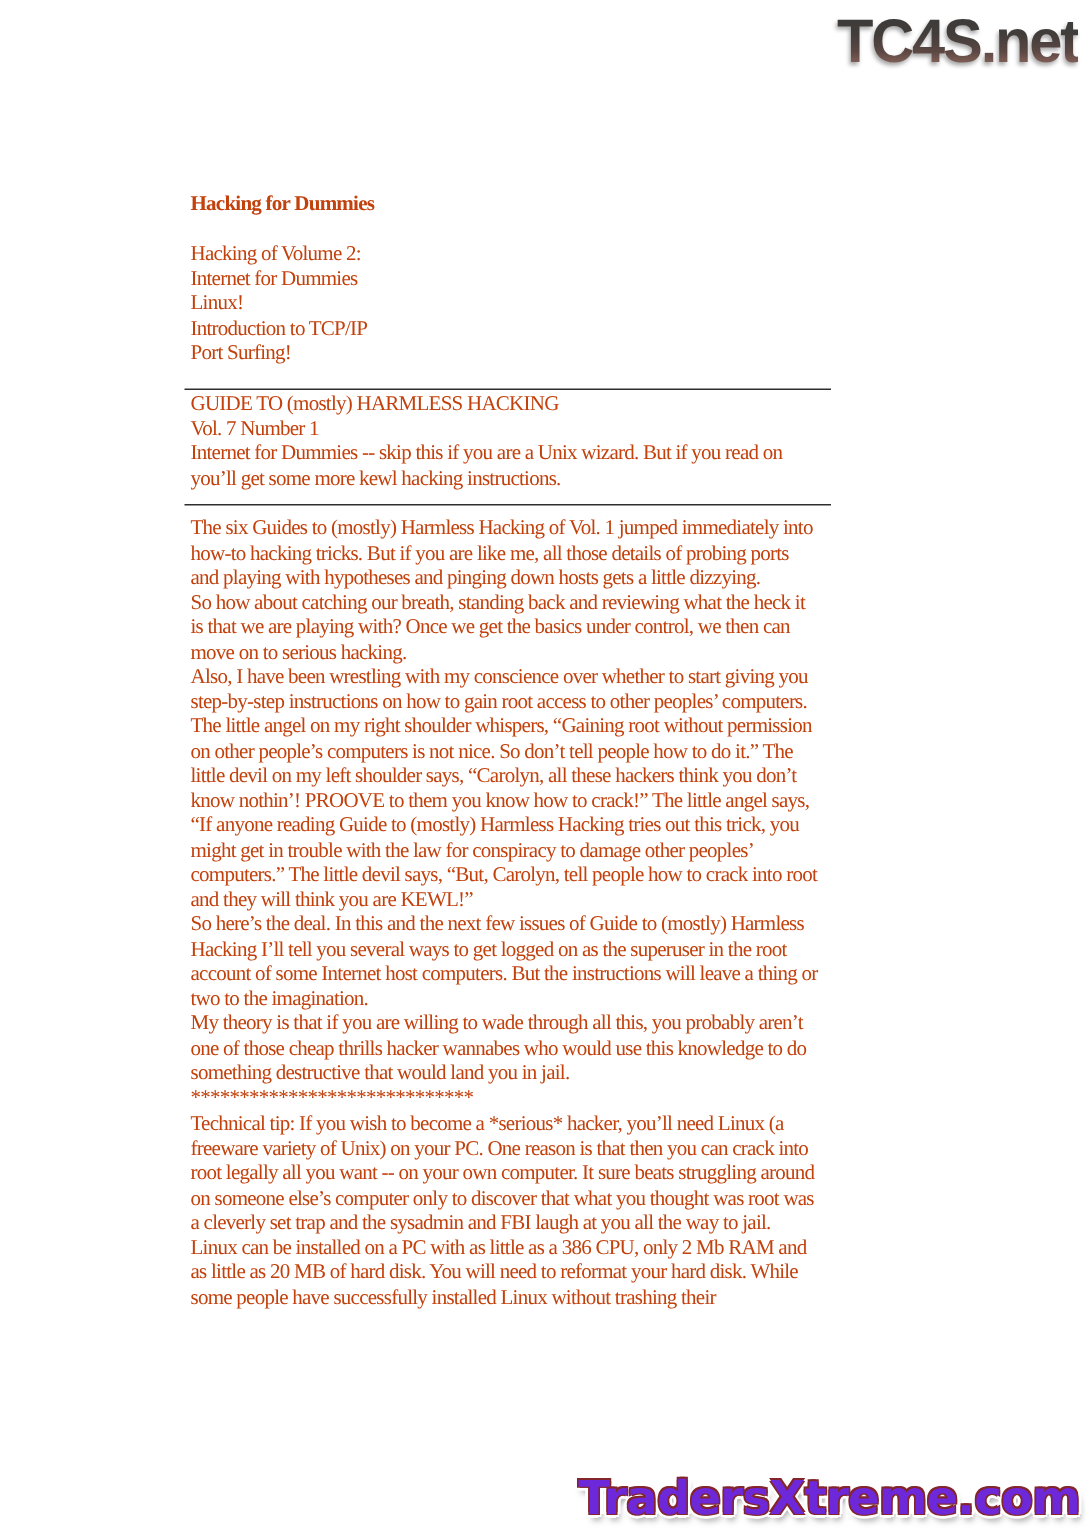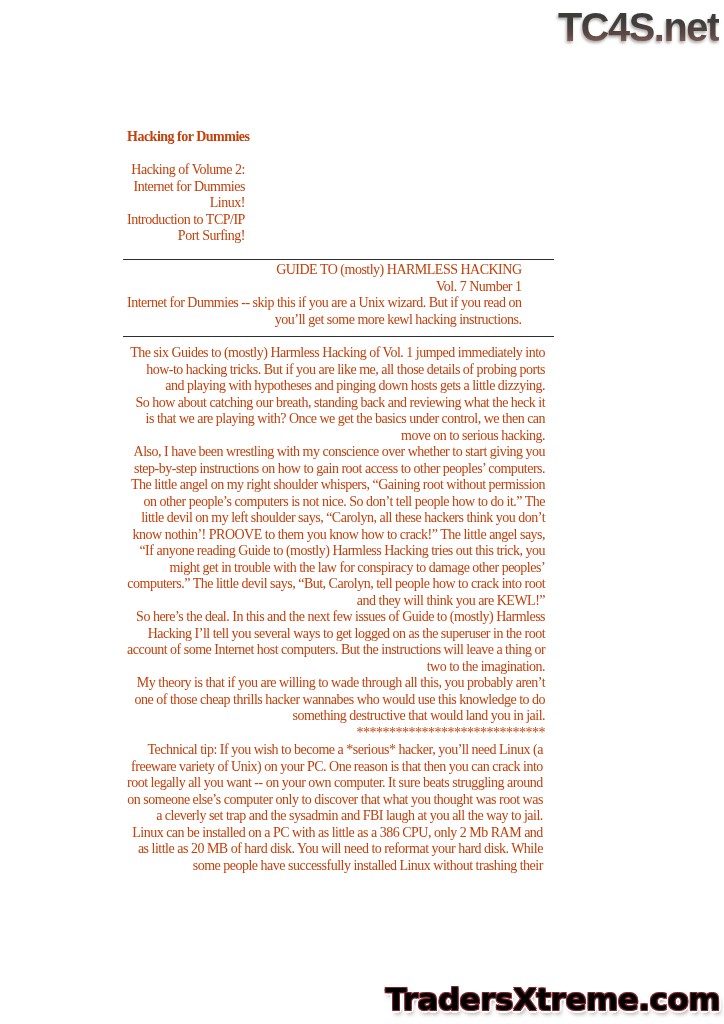--- a/index.html
+++ b/index.html
@@ -1,20 +1,20 @@
 <!DOCTYPE html>
 <html><head>
 <meta charset="utf-8">
 <style>
   html,body{margin:0;padding:0;}
   body{
     width:724px;height:1024px;background:#ffffff;position:relative;
     font-family:"Liberation Serif", serif;overflow:hidden;
   }
-  .page{position:absolute;inset:0;background:#fff;text-align:right;}
+  .page{position:absolute;inset:0;background:#fff;}
 
   
   .tc4s{
     position:absolute;top:4px;right:5px;
     font-family:"Liberation Sans", sans-serif;
     font-weight:bold;font-size:41px;letter-spacing:-1.5px;
     background:linear-gradient(180deg,#3a3a38 0%,#413d3b 40%,#5c4843 65%,#8a655c 85%,#a8897e 100%);
     -webkit-background-clip:text;background-clip:text;color:transparent;
     filter:drop-shadow(-1px 2px 1.5px rgba(0,0,0,0.35));
     transform:scaleX(0.97);transform-origin:right top;
@@ -46,21 +46,21 @@
       -3px 0 0 #ffffff, 3px 0 0 #ffffff, 0 -3px 0 #ffffff, 0 3px 0 #ffffff,
       -2px -2px 0 #ffffff, 2px -2px 0 #ffffff, -2px 2px 0 #ffffff, 2px 2px 0 #ffffff,
       2px 6px 7px rgba(70,70,70,0.55);
   }
 
   
   .traders{
     position:absolute;top:981px;right:4px;
     font-family:"DejaVu Sans", sans-serif;font-weight:bold;
     font-size:31px;letter-spacing:-0.5px;
-    color:#000000;
+    color:#6d28d9;
     text-shadow:
       -1px -1px 0 #83262c, 1px -1px 0 #83262c, -1px 1px 0 #83262c, 1px 1px 0 #83262c,
       -3px 0 0 #ffffff, 3px 0 0 #ffffff, 0 -3px 0 #ffffff, 0 3px 0 #ffffff,
       -2px -2px 0 #ffffff, 2px -2px 0 #ffffff, -2px 2px 0 #ffffff, 2px 2px 0 #ffffff,
       2px 4px 4px rgba(80,80,80,0.55);
   }
 </style>
 </head>
 <body>
 

